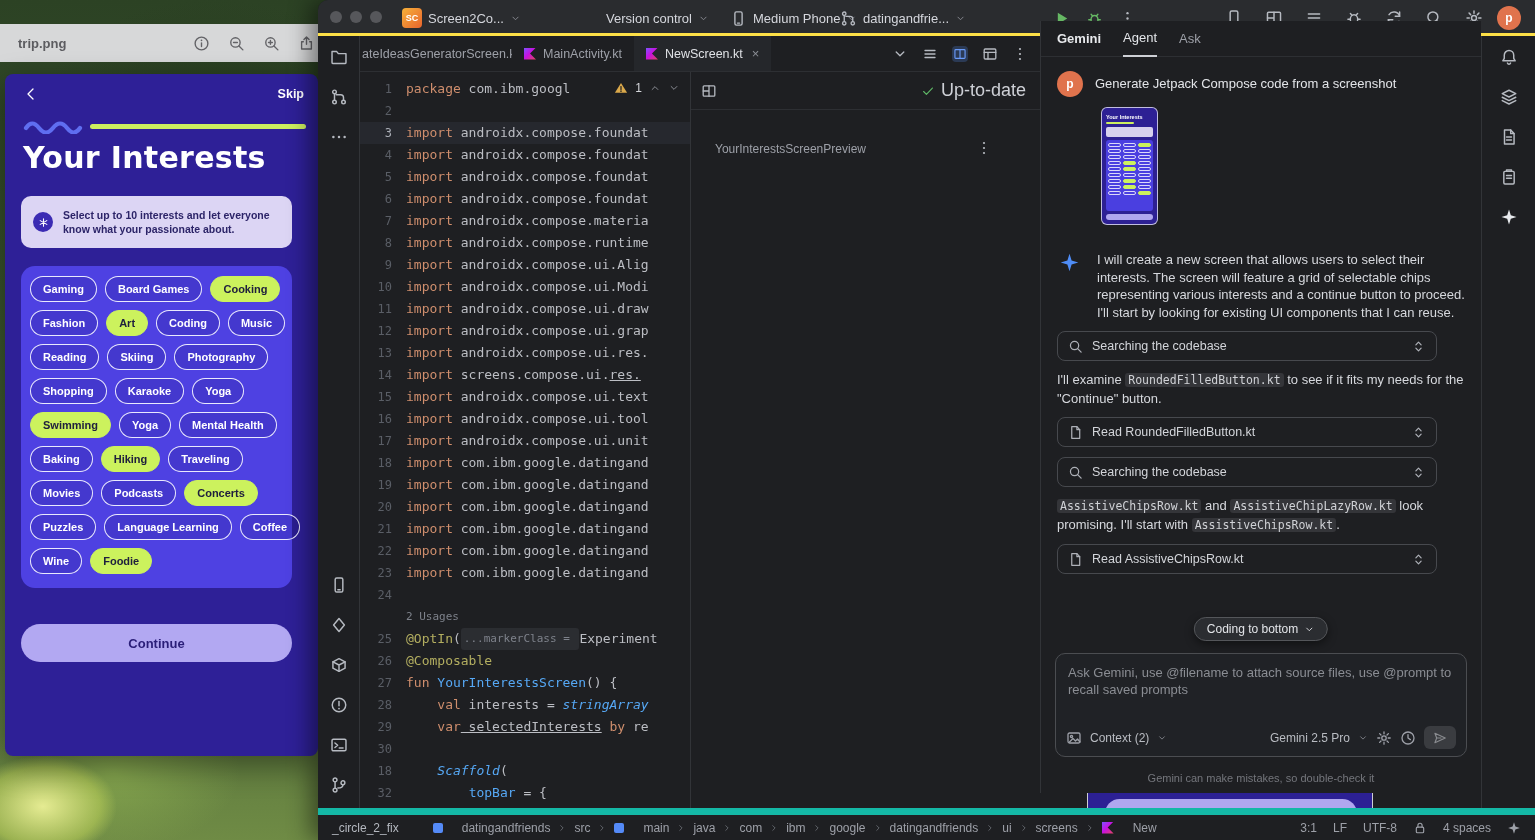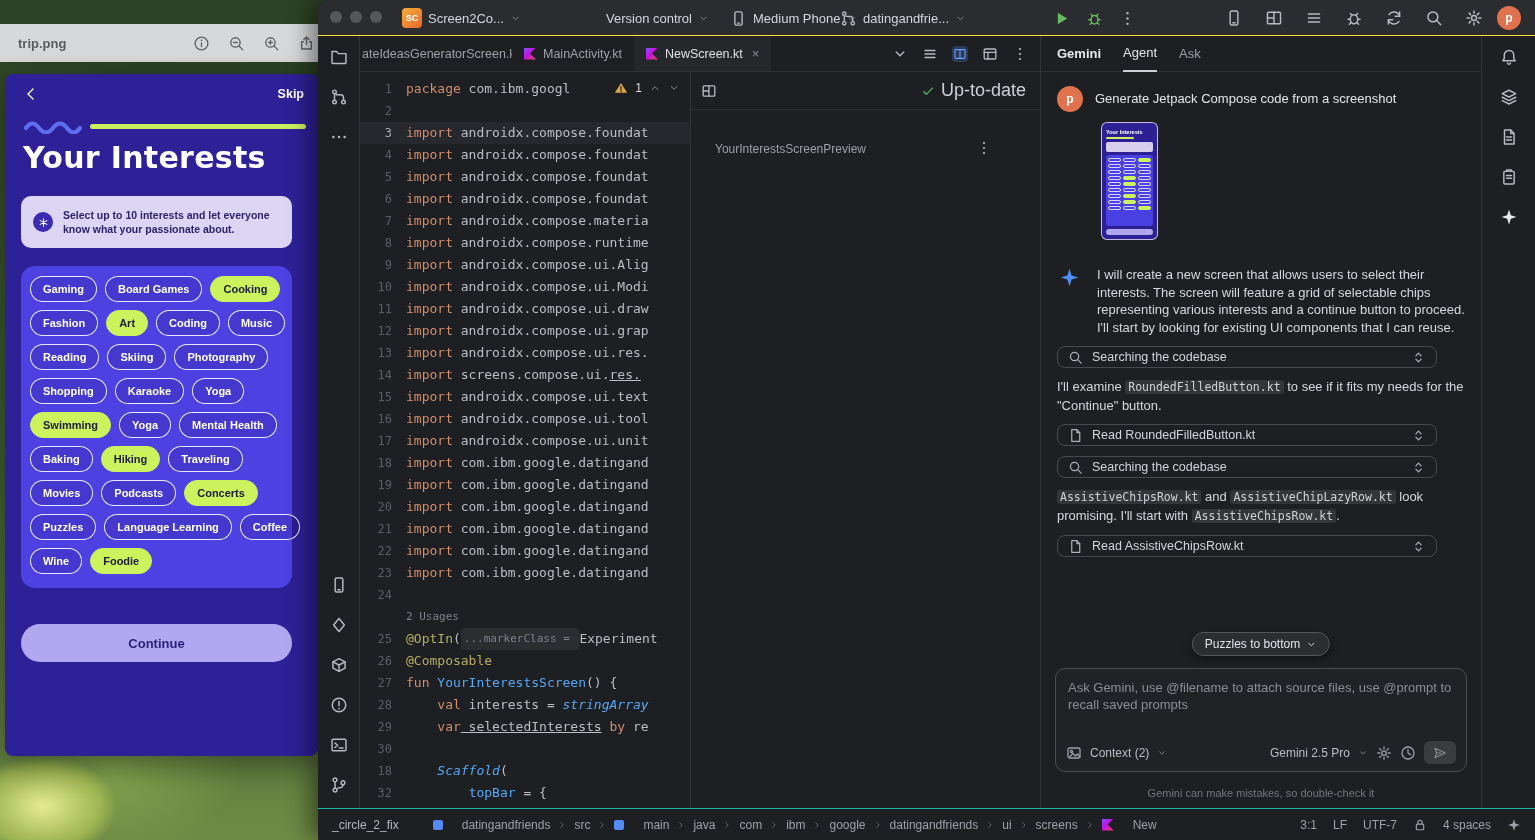--- a/index.html
+++ b/index.html
@@ -37,21 +37,21 @@
   .shot .s-info-ic{flex:0 0 20px;height:20px;border-radius:50%;background:#3b2bb3;color:#fff;display:flex;align-items:center;justify-content:center;}
   .shot .s-info-ic svg{width:11px;height:11px;}
   .shot .s-info-tx{font-size:10.5px;font-weight:600;color:#2c2468;line-height:14px;width:208px;}
   .shot .s-chips{position:absolute;left:16px;top:192px;width:271px;height:322px;background:#4e41e2;border-radius:14px;padding:10px 9px;}
   .shot .chip-row{gap:8px;margin-bottom:8px;}
   .shot .chip{height:26px;padding:0 12px;font-size:11px;}
   .shot .s-cont{position:absolute;left:16px;top:550px;width:271px;height:38px;border-radius:19px;background:#b2a8f2;color:#2a1e78;font-size:13px;font-weight:700;display:flex;align-items:center;justify-content:center;}
 
   
   .ide{position:absolute;left:318px;top:0;width:1217px;height:840px;background:#1e1f22;box-shadow:-8px 0 22px rgba(0,0,0,.45);border-radius:10px 0 0 0;}
-  .titlebar{position:absolute;left:0;top:0;right:0;height:36px;background:#2a2c2f;border-radius:10px 0 0 0;border-bottom:1px solid #fde047;}
+  .titlebar{position:absolute;left:0;top:0;right:0;height:36px;background:#2a2c2f;border-radius:10px 0 0 0;border-bottom:3px solid #fde047;}
   .traffic{position:absolute;left:12px;top:11px;display:flex;gap:8px;}
   .traffic .dot{width:12px;height:12px;border-radius:50%;background:#56575b;}
   .tb-item{position:absolute;top:0;height:36px;display:flex;align-items:center;gap:6px;color:#d5d7dd;font-size:13px;}
   .tb-project{left:84px;}
   .tb-vcs{left:288px;}
   .tb-device{left:412px;}
   .tb-run{left:522px;}
   .tb-playgroup{position:absolute;left:735px;top:0;height:36px;display:flex;align-items:center;gap:16px;color:#b6bac1;}
   .sc-badge{width:20px;height:20px;border-radius:4px;background:linear-gradient(135deg,#f6b13a,#e8642d);color:#fff;font-size:9px;font-weight:700;display:flex;align-items:center;justify-content:center;}
   .tb-chev{width:11px;height:11px;color:#8c8f96;}
@@ -107,21 +107,21 @@
   .pscr .s-title{position:absolute;left:17px;top:64px;font-size:23px;font-weight:800;font-family:"DejaVu Sans",sans-serif;}
   .pscr .s-info{position:absolute;left:13px;top:117px;width:260px;height:64px;background:#d6d0ee;border-radius:8px;display:flex;align-items:center;gap:10px;padding:8px 12px;}
   .pscr .s-info-ic{flex:0 0 22px;height:22px;border-radius:50%;background:#8c8c94;}
   .pscr .s-info-tx{font-size:11px;color:#33305a;line-height:15px;width:180px;}
   .pscr .s-chips{position:absolute;left:13px;top:200px;width:260px;height:272px;background:#4a3fdf;border-radius:10px;padding:10px 8px;}
   .pscr .chip-row{gap:7px;margin-bottom:7px;}
   .pscr .chip{height:21px;padding:0 10px;font-size:10px;border-radius:11px;}
   .pscr .s-cont{position:absolute;left:17px;top:560px;width:252px;height:29px;border-radius:15px;background:#b0a7ef;color:#241d6b;font-size:11.5px;font-weight:700;display:flex;align-items:center;justify-content:center;}
 
   
-  .gemini{position:absolute;left:722px;top:36px;width:441px;height:772px;border-left:1px solid #323438;background:#1e1f22;padding-left:32px;}
+  .gemini{position:absolute;left:722px;top:21px;width:441px;height:772px;border-left:1px solid #323438;background:#1e1f22;padding-left:32px;}
   .g-tabs{position:absolute;left:0;right:0;top:0;height:36px;border-bottom:1px solid #2d2f33;display:flex;align-items:center;gap:22px;padding:0 16px;font-size:13px;}
   .g-title{color:#e8eaed;font-weight:700;}
   .g-tab{color:#9da0a8;height:36px;display:flex;align-items:center;}
   .g-tab.active{color:#e3e5e9;border-bottom:2px solid #ced0d6;text-align:right;}
   .g-scroll{position:absolute;left:0;right:0;top:36px;bottom:140px;overflow:hidden;padding:14px 16px 0;}
   .g-user{display:flex;gap:12px;align-items:flex-start;}
   .g-avatar{flex:0 0 26px;height:26px;border-radius:50%;background:#e0734d;color:#fff;font-size:12px;font-weight:700;display:flex;align-items:center;justify-content:center;}
   .g-prompt{font-size:13px;color:#e3e5e9;padding-top:5px;}
   .g-thumb{margin:10px 0 0 44px;width:57px;height:118px;background:#2d2094;border:1px solid rgba(255,255,255,.7);border-radius:6px;padding:6px 4px 4px;display:flex;flex-direction:column;}
   .g-thumb-title{font-size:5.5px;font-weight:800;color:#fff;}
@@ -129,42 +129,42 @@
   .g-thumb-info{height:10px;background:#d6d0ee;border-radius:2px;margin-bottom:3px;}
   .g-thumb-chips{flex:1;background:#4a3fe0;border-radius:3px;padding:3px 2px;display:flex;flex-wrap:wrap;gap:2px;align-content:flex-start;}
   .tchip{width:13px;height:4px;border-radius:2px;border:1px solid rgba(255,255,255,.8);}
   .tchip.tsel{background:#ccf25d;border-color:#ccf25d;}
   .g-thumb-cont{height:6px;background:#b0a7ef;border-radius:3px;margin-top:3px;}
   .g-resp{margin-top:26px;}
   .g-text{font-size:13px;color:#d6d8dd;line-height:17.5px;margin:10px 0;}
   .g-first{position:relative;padding-left:40px;}
   .g-sparkle{position:absolute;left:2px;top:1px;width:21px;height:21px;color:#4f8df7;}
   .g-code{font-family:"DejaVu Sans Mono",monospace;font-size:11.5px;background:#343539;border-radius:3px;padding:0 3px;color:#d0d2d6;}
-  .g-card{height:22px;border:1px solid #47494e;border-radius:8px;display:flex;align-items:center;gap:9px;padding:0 10px;margin:10px 28px 10px 0;color:#d3d5da;font-size:12.5px;}
+  .g-card{height:30px;border:1px solid #47494e;border-radius:8px;display:flex;align-items:center;gap:9px;padding:0 10px;margin:10px 28px 10px 0;color:#d3d5da;font-size:12.5px;}
   .g-card .icon{width:15px;height:15px;color:#aeb1b8;}
   .g-card-lb{flex:1;white-space:nowrap;overflow:hidden;}
   .g-card-ex{width:13px;height:13px;color:#8c8f96;}
   .g-pill{position:absolute;bottom:152px;left:50%;transform:translateX(-50%);background:#2b2d31;border:1px solid #54565a;border-radius:13px;padding:4px 12px;display:flex;align-items:center;gap:6px;color:#e3e5e9;font-size:12px;box-shadow:0 3px 10px rgba(0,0,0,.45);z-index:3;}
   .g-pill .icon{width:11px;height:11px;}
   .g-input{position:absolute;left:14px;right:14px;bottom:36px;height:104px;border:1px solid #4b4d51;border-radius:10px;background:#202226;padding:10px 12px;z-index:2;}
   .g-ph{font-size:13px;color:#8a8d93;line-height:17px;max-width:396px;}
   .g-ctrls{position:absolute;left:10px;right:10px;bottom:7px;display:flex;align-items:center;gap:8px;color:#b9bcc2;font-size:12px;}
   .g-ctrls .icon{width:16px;height:16px;color:#9da0a8;}
   .g-ctrls .chev{width:10px;height:10px;color:#8c8f96;}
   .g-spacer{flex:1;}
   .g-send{width:32px;height:23px;border-radius:6px;background:#3a3c40;display:flex;align-items:center;justify-content:center;}
   .g-send .icon{width:14px;height:14px;color:#8a8c90;}
   .g-disc{position:absolute;left:0;right:0;bottom:9px;text-align:center;font-size:11px;color:#74767c;}
 
   .right-strip{position:absolute;left:1163px;top:36px;width:54px;bottom:32px;border-left:1px solid #323438;}
   .right-strip .strip-col{top:12px;}
   .right-strip .icon.active{color:#e8eaee;}
 
   
-  .statusbar{position:absolute;left:0;right:0;bottom:0;height:32px;border-top:1px solid #14b8a6;background:#1e1f22;display:flex;align-items:center;padding:0 14px;color:#9da0a8;font-size:12px;}
+  .statusbar{position:absolute;left:0;right:0;bottom:0;height:32px;border-top:7px solid #14b8a6;background:#1e1f22;display:flex;align-items:center;padding:0 14px;color:#9da0a8;font-size:12px;}
   .sb-branch{color:#b4b8bf;margin-right:34px;white-space:nowrap;}
   .crumbs{display:flex;align-items:center;gap:7px;flex:1;overflow:hidden;white-space:nowrap;}
   .crumb{display:flex;align-items:center;gap:19px;}
   .crumb-chev{width:10px;height:10px;color:#6f737a;}
   .mod-sq{width:10px;height:10px;background:#548af7;border-radius:2px;display:inline-block;}
   .sb-right{display:flex;align-items:center;gap:16px;margin-left:20px;}
   .sb-right .icon{width:14px;height:14px;color:#9da0a8;}
 </style>
 </head>
 <body>
@@ -761,21 +761,21 @@
               <span class="g-card-lb">Read AssistiveChipsRow.kt</span>
               <span class="g-card-ex icon">
                 <svg viewBox="0 0 16 16" fill="none" stroke="currentColor" stroke-width="1.3" stroke-linecap="round" stroke-linejoin="round">
                   <path d="M5.2 6.2L8 3.4l2.8 2.8M5.2 9.8L8 12.6l2.8-2.8"></path>
                 </svg>
               </span>
             </div>
           </div>
       </div>
       <div class="g-pill">
-        <span>Puzzles to bottom</span>
+        <span>Coding to bottom</span>
         <span class="icon">
             <svg viewBox="0 0 16 16" fill="none" stroke="currentColor" stroke-width="1.3" stroke-linecap="round" stroke-linejoin="round">
               <path d="M4.2 6L8 9.8 11.8 6"></path>
             </svg>
           </span>
       </div>
       <div class="g-input">
         <div class="g-ph">Ask Gemini, use @filename to attach source files, use @prompt to recall saved prompts</div>
         <div class="g-ctrls">
           <span class="icon">
@@ -942,21 +942,21 @@
             </svg>
           </span>
           <span class="crumb">
             <span class="kt-sq"></span>
             <span>New</span>
           </span>
         </div>
       <div class="sb-right" id="sb-right">
           <span>3:1</span>
           <span>LF</span>
-          <span>UTF-7</span>
+          <span>UTF-8</span>
           <span class="icon">
             <svg viewBox="0 0 16 16" fill="none" stroke="currentColor" stroke-width="1.3" stroke-linecap="round" stroke-linejoin="round">
               <rect x="3.8" y="7" width="8.4" height="6.4" rx="1.2"></rect>
               <path d="M5.6 7V5a2.4 2.4 0 0 1 4.8 0v2"></path>
             </svg>
           </span>
           <span>4 spaces</span>
           <span class="icon">
             <svg viewBox="0 0 16 16">
               <path d="M8 1.3l1.6 5.1L14.7 8l-5.1 1.6L8 14.7 6.4 9.6 1.3 8l5.1-1.6z" fill="currentColor"></path>

